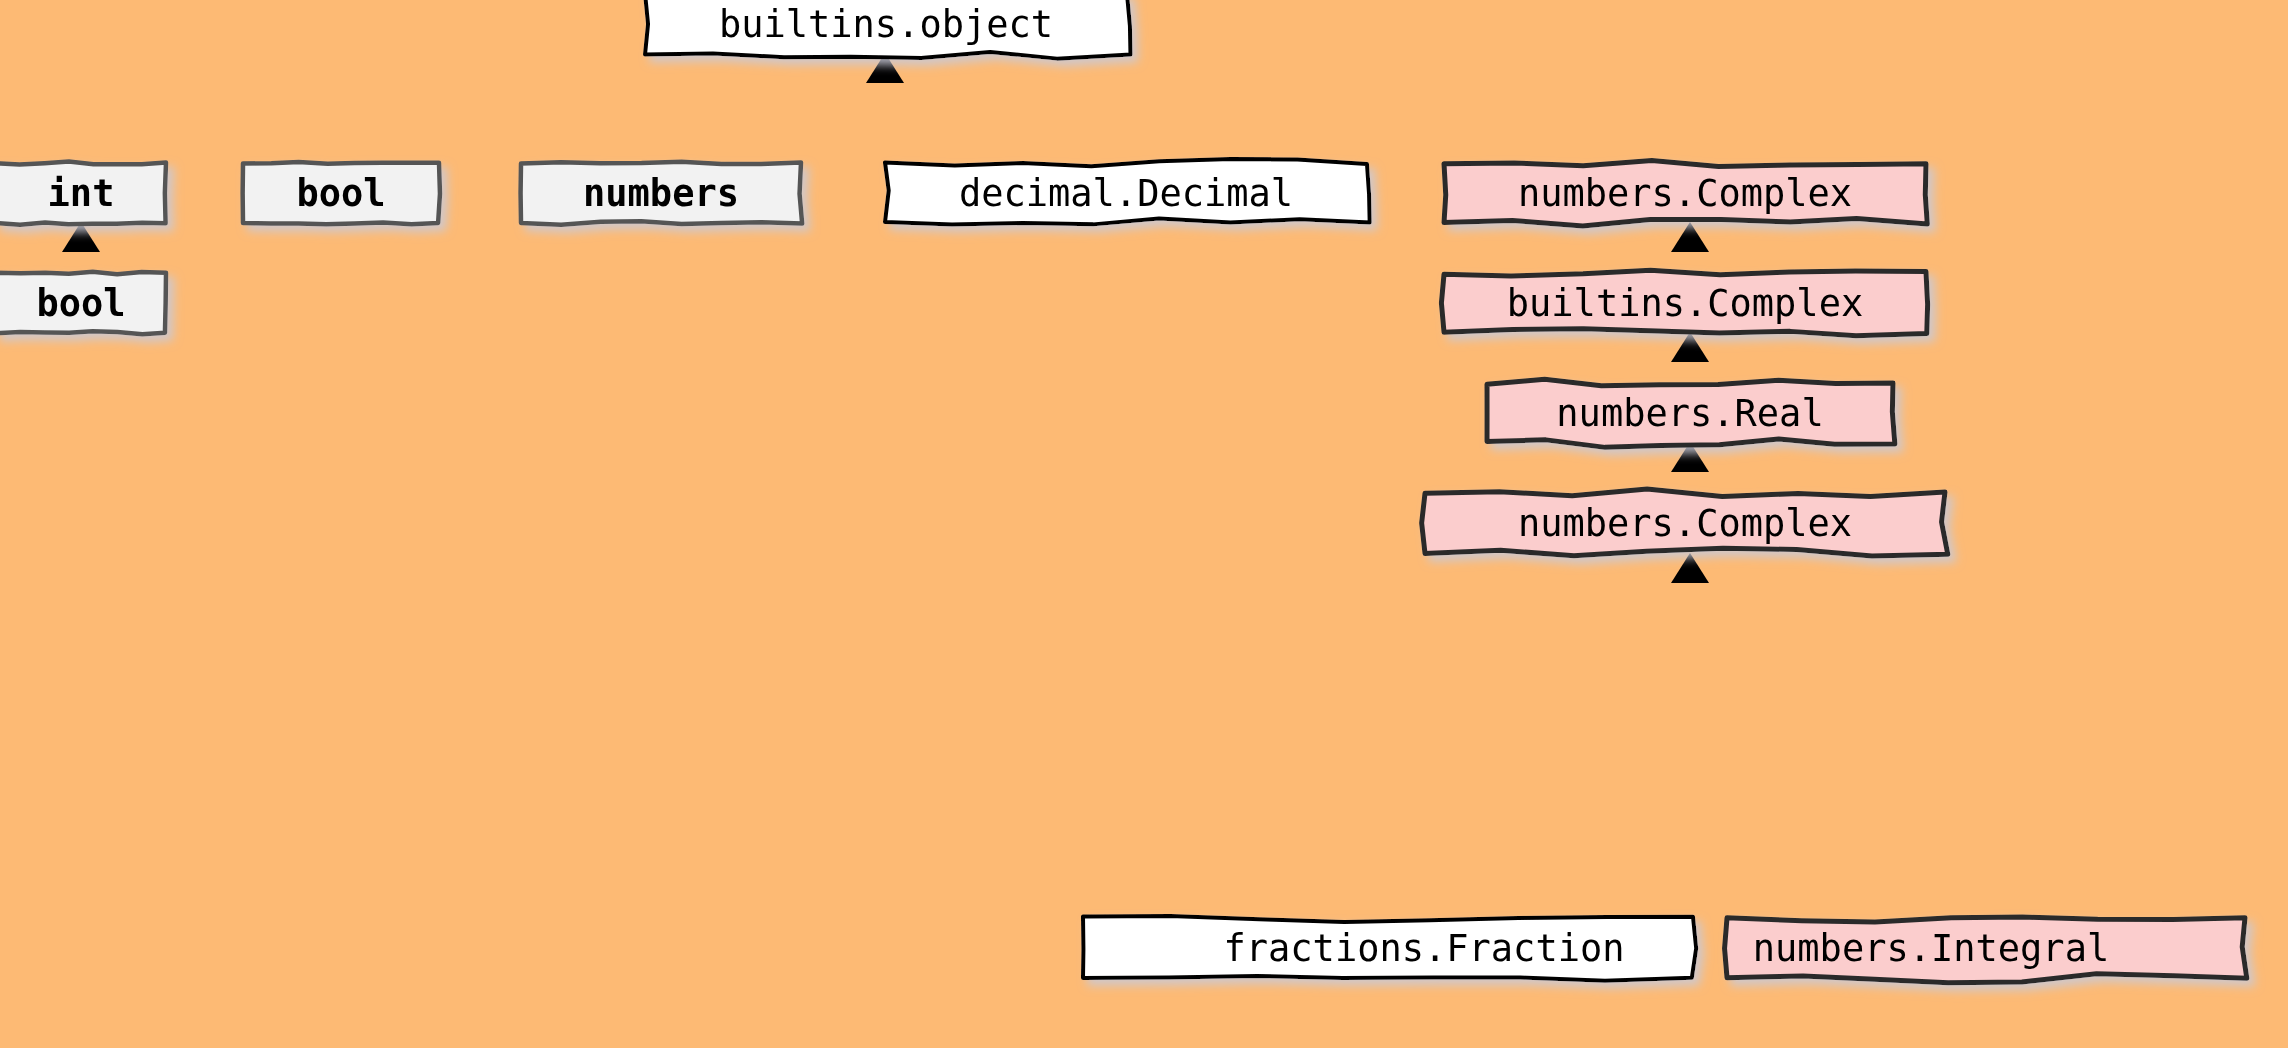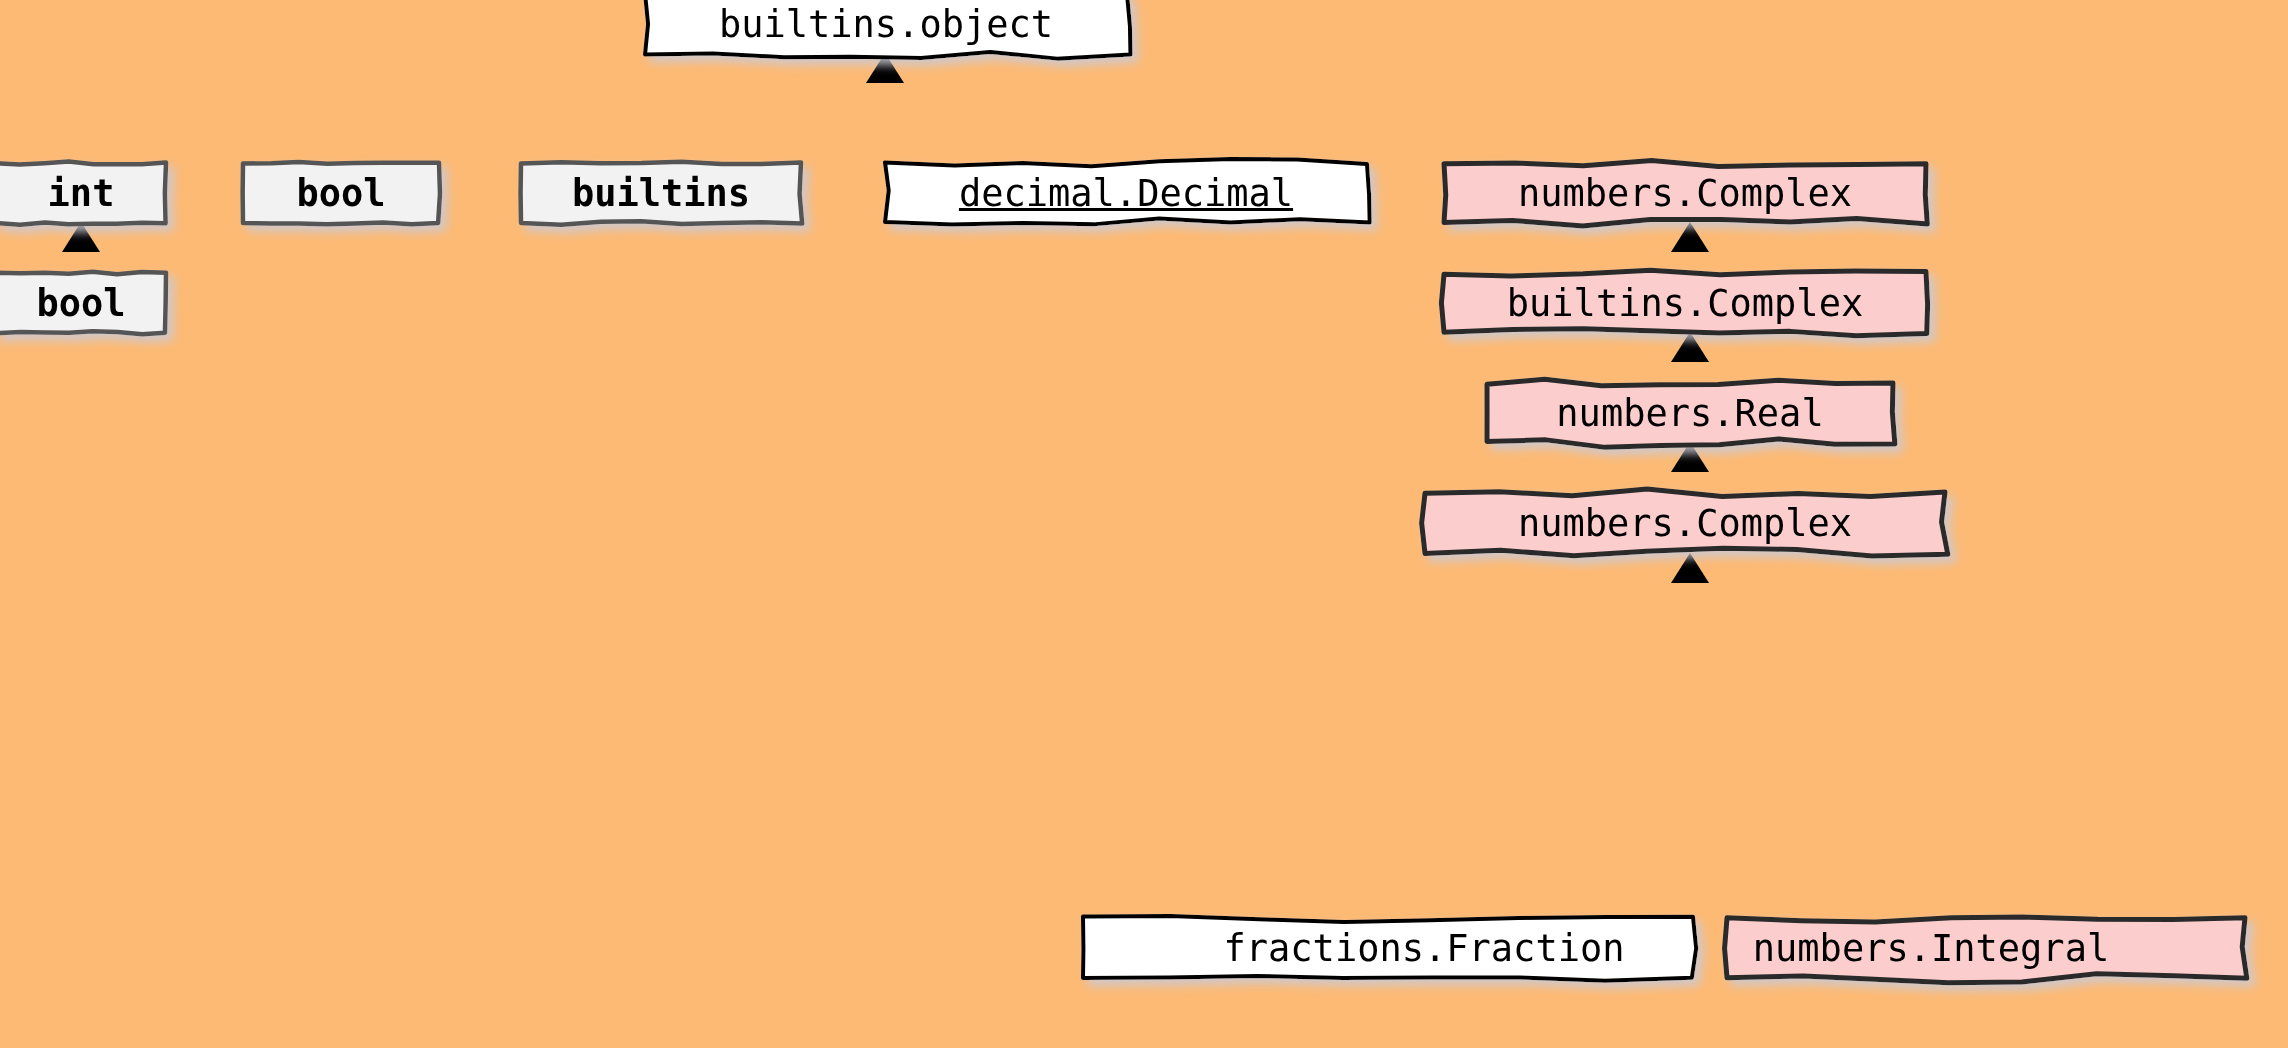--- a/index.html
+++ b/index.html
@@ -107,22 +107,22 @@
         </g>
         <g filter="url(#boxshadow)">
           <path d="M 1727.00 917.84 L 1801.65 920.63 L 1874.92 921.93 L 1951.09 917.68 L 2022.38 917.05 L 2097.78 919.26 L 2172.90 919.62 L 2245.00 917.68 L 2242.23 946.88 L 2246.83 978.26 L 2172.92 975.68 L 2096.48 973.72 L 2021.88 981.92 L 1948.15 982.63 L 1874.17 979.37 L 1802.99 975.89 L 1727.00 977.73 L 1724.54 948.49 Z" fill="#fbcdcd" stroke="#2b2b2b" stroke-width="5" stroke-linejoin="round" stroke-linecap="round"></path>
         </g>
       </g>
   </svg>
   <div id="label-layer">
       <div class="node-label label-normal" style="left: 645px; top: -6px; width: 482px; height: 60px; font-size: 37px; color: rgb(0, 0, 0);">builtins.object</div>
       <div class="node-label label-bold" style="left: -4px; top: 163px; width: 170px; height: 60px; font-size: 37px; color: rgb(0, 0, 0);">int</div>
       <div class="node-label label-bold" style="left: 243px; top: 163px; width: 196px; height: 60px; font-size: 37px; color: rgb(0, 0, 0);">bool</div>
-      <div class="node-label label-bold" style="left: 521px; top: 163px; width: 280px; height: 60px; font-size: 37px; color: rgb(0, 0, 0);">builtins</div>
-      <div class="node-label label-normal" style="left: 885px; top: 163px; width: 482px; height: 60px; font-size: 37px; color: rgb(0, 0, 0); text-decoration: underline;">decimal.Decimal</div>
+      <div class="node-label label-bold" style="left: 521px; top: 163px; width: 280px; height: 60px; font-size: 37px; color: rgb(0, 0, 0);">numbers</div>
+      <div class="node-label label-normal" style="left: 885px; top: 163px; width: 482px; height: 60px; font-size: 37px; color: rgb(0, 0, 0);">decimal.Decimal</div>
       <div class="node-label label-normal" style="left: 1444px; top: 163px; width: 482px; height: 60px; font-size: 37px; color: rgb(0, 0, 0);">numbers.Complex</div>
       <div class="node-label label-bold" style="left: -4px; top: 273px; width: 170px; height: 60px; font-size: 37px; color: rgb(0, 0, 0);">bool</div>
       <div class="node-label label-normal" style="left: 1444px; top: 273px; width: 482px; height: 60px; font-size: 37px; color: rgb(0, 0, 0);">builtins.Complex</div>
       <div class="node-label label-normal" style="left: 1487px; top: 383px; width: 406px; height: 60px; font-size: 37px; color: rgb(0, 0, 0);">numbers.Real</div>
       <div class="node-label label-normal" style="left: 1425px; top: 493px; width: 520px; height: 60px; font-size: 37px; color: rgb(0, 0, 0);">numbers.Complex</div>
       <div class="node-label label-normal" style="left: 1083px; top: 918px; width: 610px; height: 60px; font-size: 37px; color: rgb(0, 0, 0); padding-left: 36px;">fractions.Fraction</div>
       <div class="node-label label-normal" style="left: 1672px; top: 918px; width: 518px; height: 60px; font-size: 37px; color: rgb(0, 0, 0);">numbers.Integral</div>
     </div>
 </div>
 

